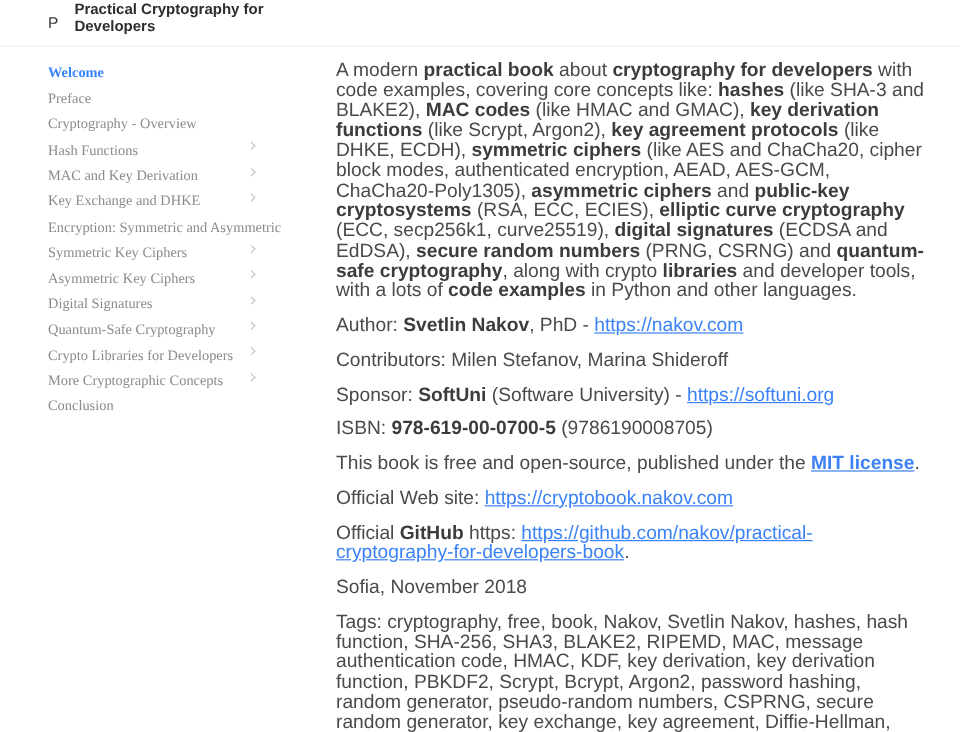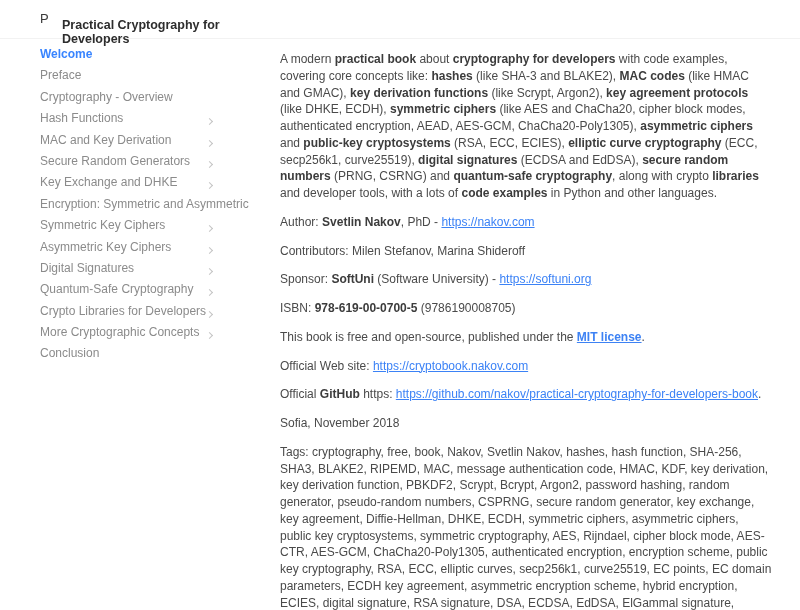--- a/index.html
+++ b/index.html
@@ -5,37 +5,37 @@
   * { margin:0; padding:0; box-sizing:border-box; }
   html,body { width:800px; height:610px; background:#ffffff; overflow:hidden;
               font-family:"Liberation Sans", sans-serif; }
   .app { position:relative; width:800px; height:610px; background:#fff; }
 
   
   .header { position:absolute; top:0; left:0; width:800px; height:39px;
             border-bottom:1px solid #f2f2f2; background:#fff; }
   .logo { position:absolute; left:40px; top:11px; font-size:13px; font-weight:400;
           color:#3a3a3a; cursor:pointer; }
-  .book-title { position:absolute; left:62px; top:18px; width:170px; font-size:12.5px;
+  .book-title { position:absolute; left:62px; top:1px; width:170px; font-size:12.5px;
           font-weight:700; line-height:14px; color:#2d2d2d; cursor:pointer; }
 
   
   .sidebar { position:absolute; left:0; top:39px; width:250px; height:571px;
              padding:8px 0 0 40px; }
-  .sb-item { position:relative; height:21.4px; display:flex; align-items:flex-start;
-             width:172px; font-size:12px; color:#8b8b8b; cursor:pointer; }
+  .sb-item { position:relative; height:21.4px; display:flex; align-items:flex-end;
+             width:172px; font-size:12px; color:#8b8b8b; cursor:pointer;font-family:Liberation Serif, serif; }
   .sb-item .sb-label { white-space:nowrap; }
   .sb-item.active { color:#3884ff; font-weight:700; }
   .sb-chevron { position:absolute; right:0; top:8px; width:5px; height:5px;
                 border-top:1px solid #c4c4c4; border-right:1px solid #c4c4c4;
                 transform:rotate(45deg); }
 
   
   .article { position:absolute; left:280px; top:39px; width:492px; padding-top:12px; }
-  .para { margin:0 0 12px 0; font-size:12px; line-height:16.75px; color:#4a4a4a; }
+  .para { margin:0 0 12px 0; font-size:16px; line-height:16.75px; color:#4a4a4a; }
   .para .b { font-weight:700; color:#3c3c3c; }
   .para a.seg-link { color:#3b82f6; text-decoration:underline; cursor:pointer; }
   .para a.seg-link.b { color:#3d82f4; }
 </style>
 </head>
 <body>
 
 <div class="app">
 
   <header class="header">
@@ -52,24 +52,20 @@
       </div>
       <div class="sb-item">
         <span class="sb-label">Cryptography - Overview</span>
       </div>
       <div class="sb-item">
         <span class="sb-label">Hash Functions</span>
         <span class="sb-chevron"></span>
       </div>
       <div class="sb-item">
         <span class="sb-label">MAC and Key Derivation</span>
-        <span class="sb-chevron"></span>
-      </div>
-      <div class="sb-item">
-        <span class="sb-label">Secure Random Generators</span>
         <span class="sb-chevron"></span>
       </div>
       <div class="sb-item">
         <span class="sb-label">Key Exchange and DHKE</span>
         <span class="sb-chevron"></span>
       </div>
       <div class="sb-item">
         <span class="sb-label">Encryption: Symmetric and Asymmetric</span>
       </div>
       <div class="sb-item">

